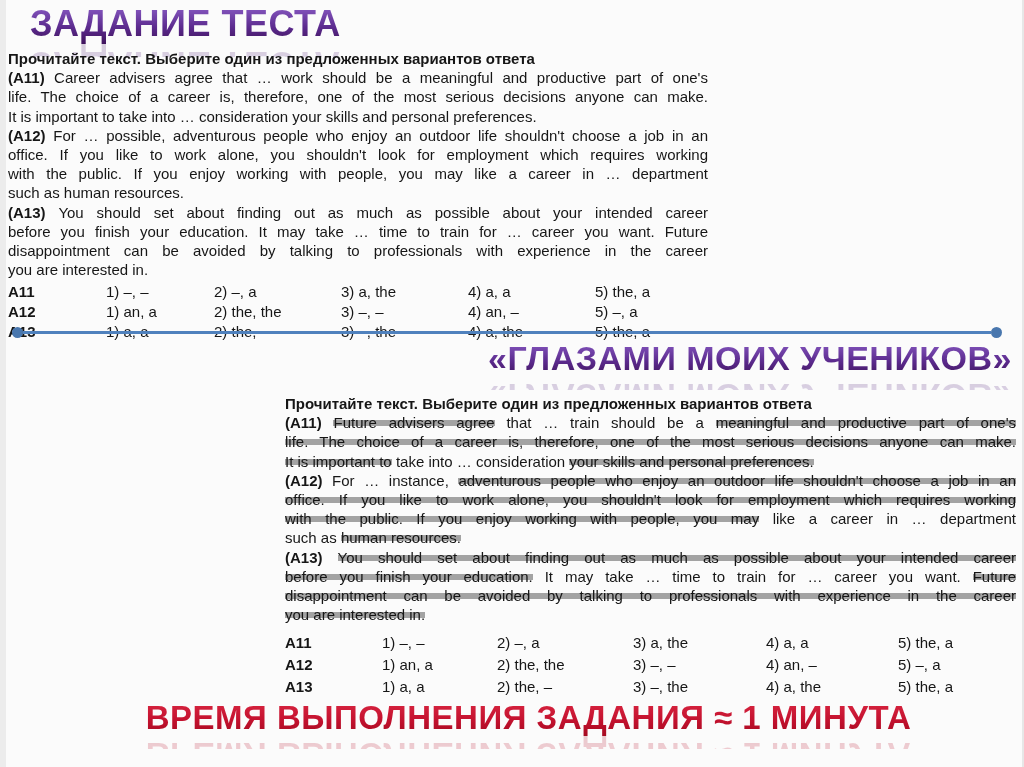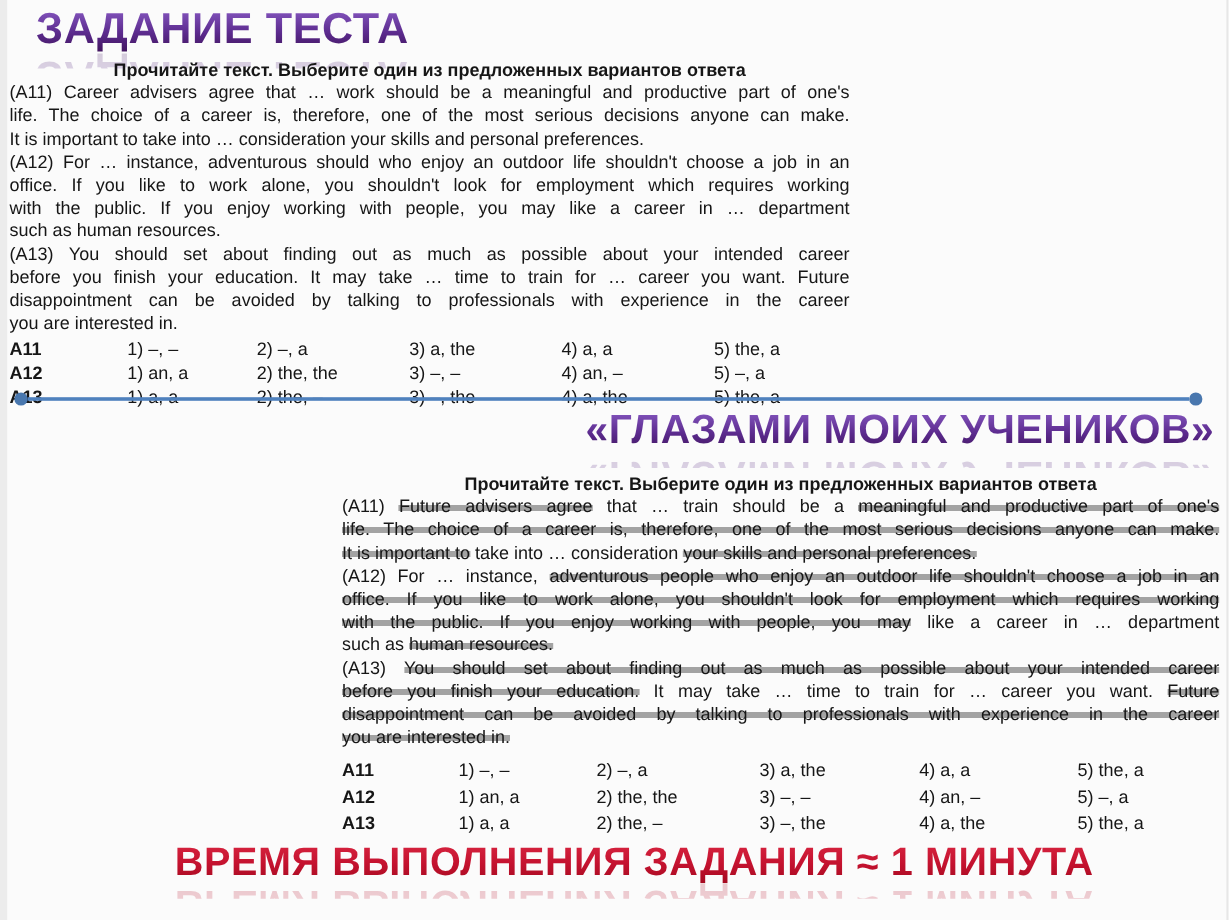--- a/index.html
+++ b/index.html
@@ -38,24 +38,24 @@
 
   .pos-title1 { left:30px;  top:5px; }
   .pos-title2 { right:12px; top:340px; text-align:center; }
   .pos-title3 { left:0; width:100%; top:700px; text-align:center; }
 
   
   .block  { position:absolute; font-size:15px; }
   .block1 { left:8px;   top:49px;  width:700px; }
   .block2 { left:285px; top:394px; width:731px; }
 
-  .instr { font-weight:700; text-align:center; line-height:19.2px; white-space:nowrap; }
+  .instr { font-weight:700; text-align:left; line-height:19.2px; white-space:nowrap; }
   .line  { line-height:19.2px; text-align:justify; }
   .line.just { text-align-last:justify; }
-  .lbl   { font-weight:400; }
+  .lbl   { font-weight:700; }
 
   .strike {
     background-image: linear-gradient(
       to bottom,
       transparent 38%,
       var(--strike_gray, #a3a3a3) 38%,
       var(--strike_gray, #a3a3a3) 68%,
       transparent 68%);
   }
 
@@ -89,21 +89,21 @@
       <div class="refl-text purple t36">ЗАДАНИЕ ТЕСТА</div>
     </div>
   </div>
 
   <section class="block block1" id="block1">
     <div class="instr">Прочитайте текст. Выберите один из предложенных вариантов ответа</div>
     <div>
         <div class="line just"><span class="lbl">(A11) </span><span>Career advisers agree that … work should be a meaningful and productive part of one's</span></div>
         <div class="line just"><span>life. The choice of a career is, therefore, one of the most serious decisions anyone can make.</span></div>
         <div class="line"><span>It is important to take into … consideration your skills and personal preferences.</span></div>
-        <div class="line just"><span class="lbl">(A12) </span><span>For … instance, adventurous should who enjoy an outdoor life shouldn't choose a job in an</span></div>
+        <div class="line just"><span class="lbl">(A12) </span><span>For … possible, adventurous people who enjoy an outdoor life shouldn't choose a job in an</span></div>
         <div class="line just"><span>office. If you like to work alone, you shouldn't look for employment which requires working</span></div>
         <div class="line just"><span>with the public. If you enjoy working with people, you may like a career in … department</span></div>
         <div class="line"><span>such as human resources.</span></div>
         <div class="line just"><span class="lbl">(A13) </span><span>You should set about finding out as much as possible about your intended career</span></div>
         <div class="line just"><span>before you finish your education. It may take … time to train for … career you want. Future</span></div>
         <div class="line just"><span>disappointment can be avoided by talking to professionals with experience in the career</span></div>
         <div class="line"><span>you are interested in.</span></div>
       </div>
     <div class="answers answers1">
         <div class="ans-row">

